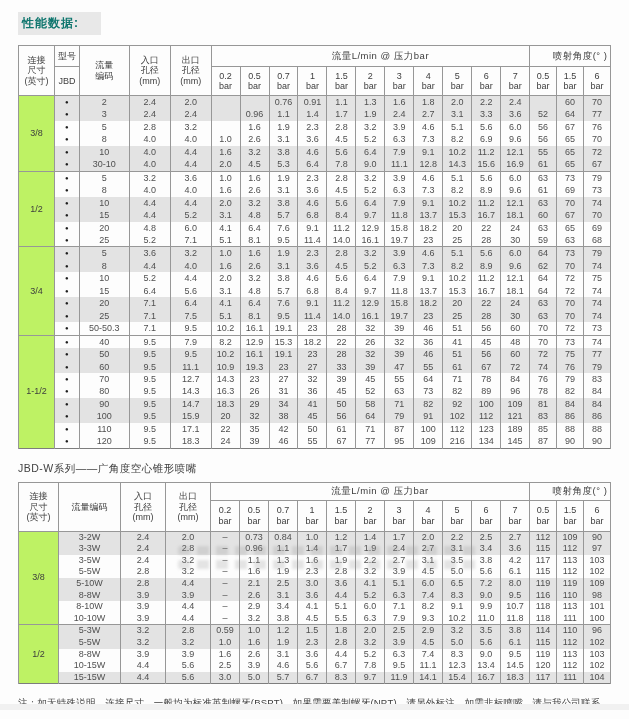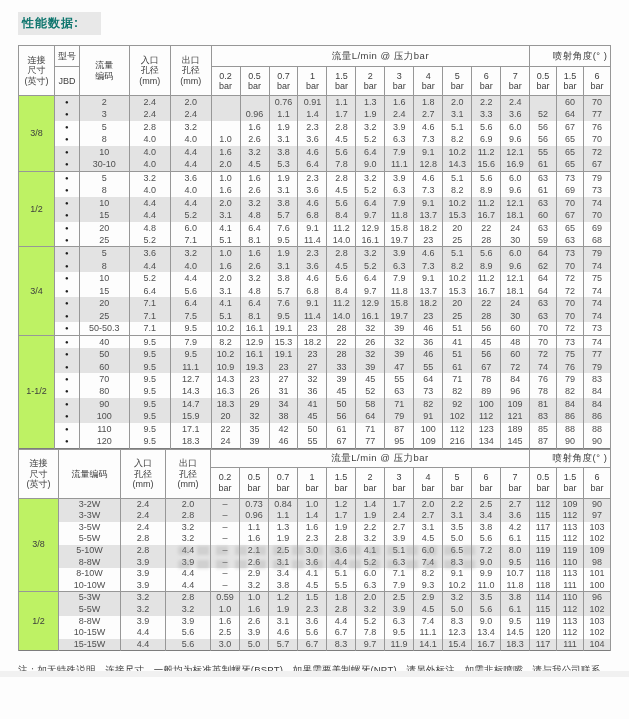--- a/index.html
+++ b/index.html
@@ -714,20 +714,21 @@
           <td class="flow">216</td>
           <td class="flow">134</td>
           <td class="flow">145</td>
           <td class="angle">87</td>
           <td class="angle">90</td>
           <td class="angle">90</td>
         </tr>
       </tbody>
     </table>
 
+  <div class="series2-title">JBD-W系列——广角度空心锥形喷嘴</div>
 
   <table class="t2" id="table2">
       <colgroup>
         <col style="width: 40px;">
         <col style="width: 62px;">
         <col style="width: 45px;">
         <col style="width: 45px;">
         <col style="width: 29px;">
         <col style="width: 29px;">
         <col style="width: 29px;">

